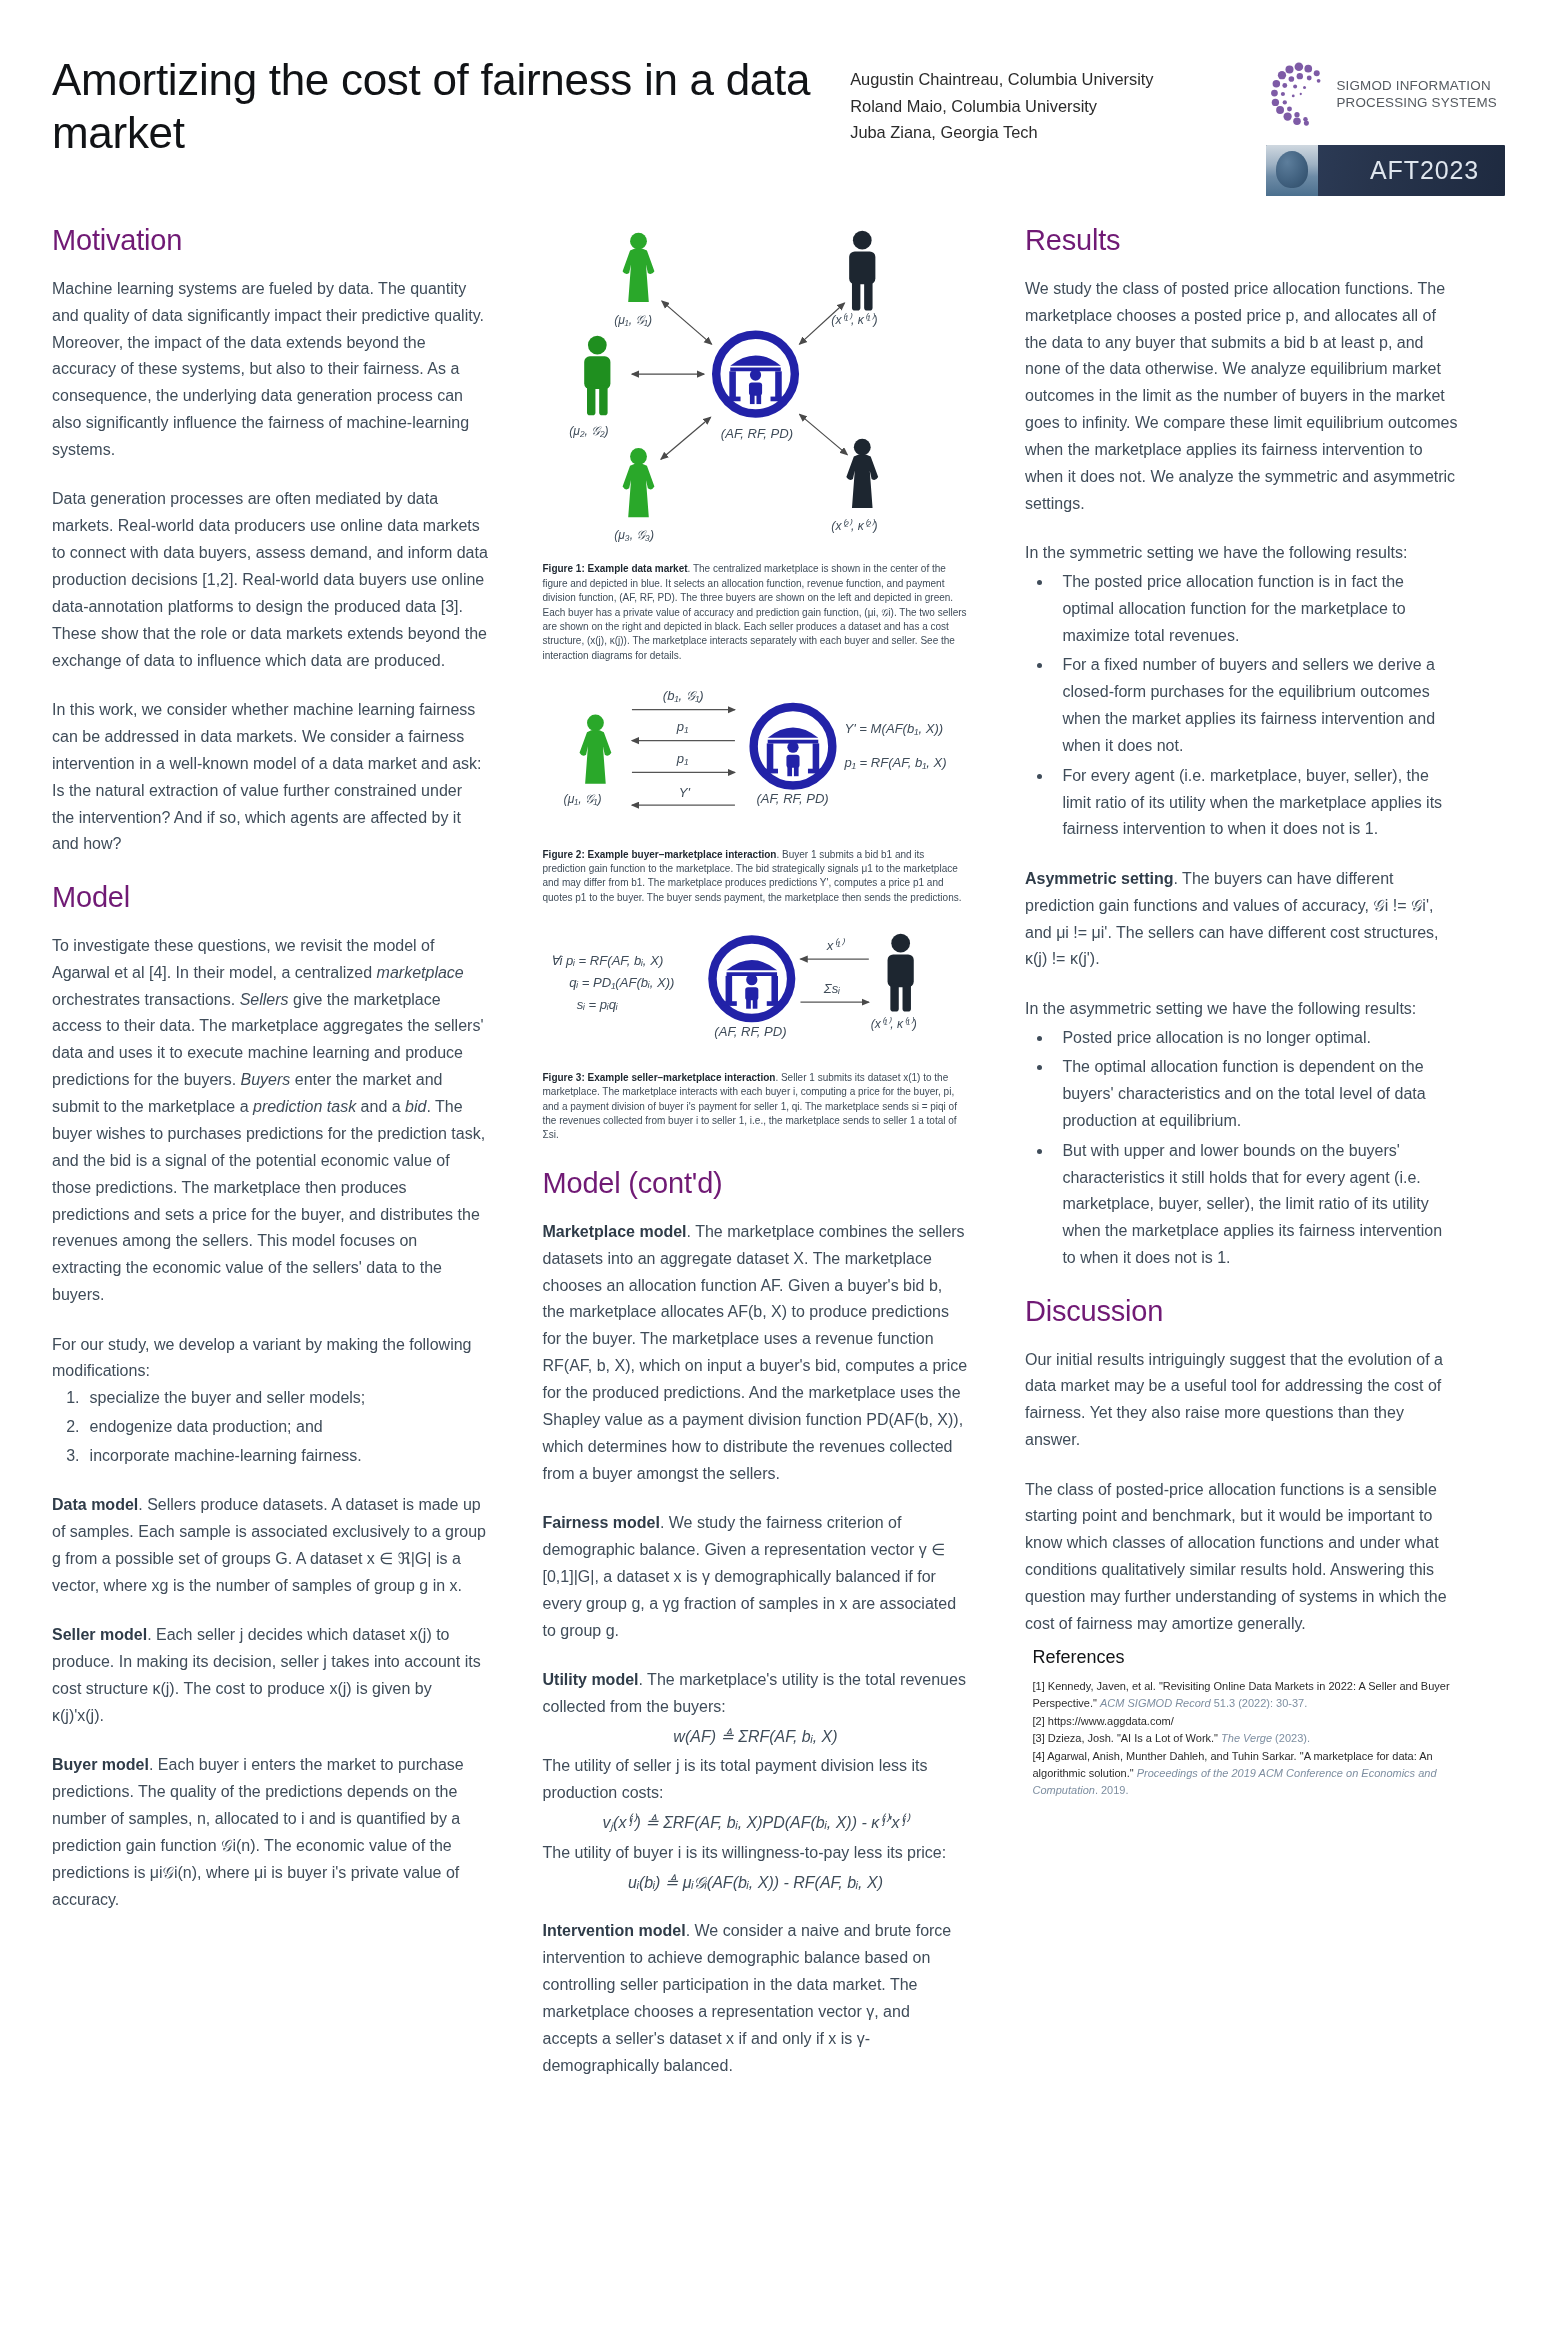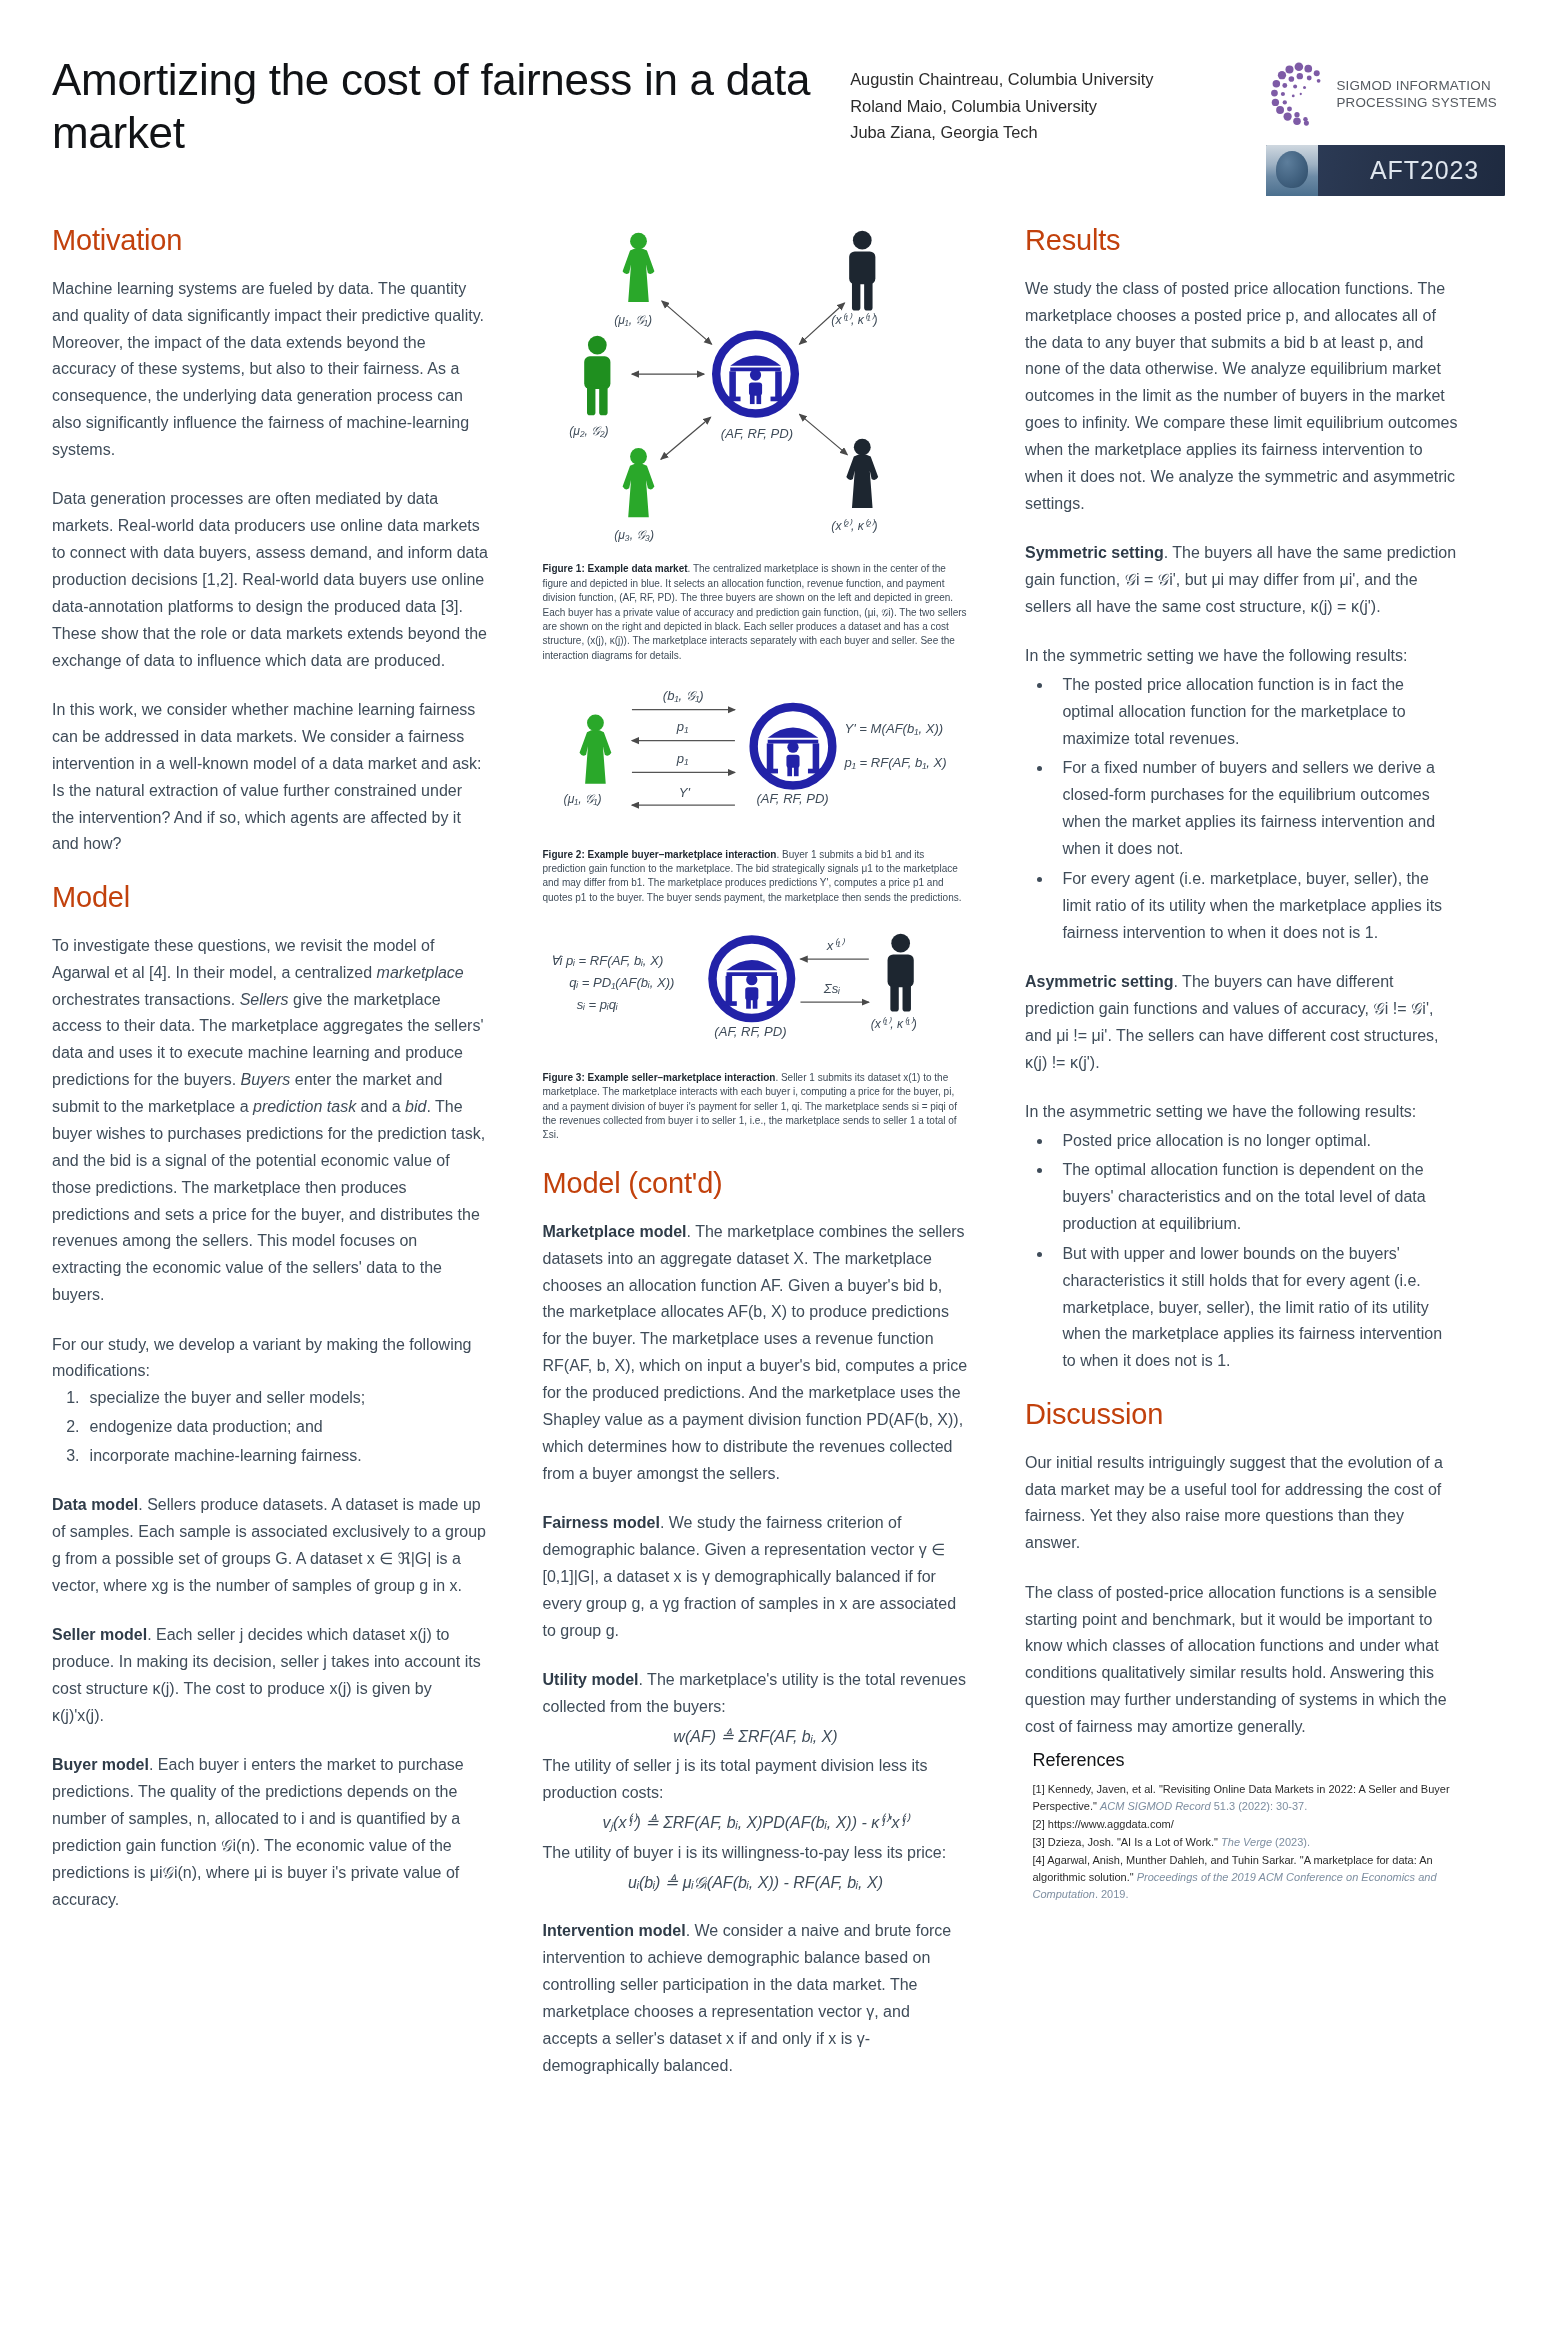--- a/index.html
+++ b/index.html
@@ -45,21 +45,21 @@
   .aft-label { color:#dfe6ee; font-size: 25px; letter-spacing: 0.9px; margin-left: 52px; }
 
   
   .columns { display:flex; padding: 28px 49px 0 52px; gap: 0; }
   .col { position:relative; }
   .col-left   { width: 468px; padding-right: 32px; }
   .col-mid    { width: 471px; padding: 0 22.5px; }
   .col-right  { width: 468px; padding-left: 34px; }
 
   h2.section {
-    font-size: 29px; font-weight: 400; color:#c2410c; margin: 0 0 19px 0;
+    font-size: 29px; font-weight: 400; color:#701a75; margin: 0 0 19px 0;
     letter-spacing: -0.2px;
   }
   h2.section.tight { margin-top: 7px; }
   p.body {
     font-size: 16px; line-height: 1.68; margin: 0 0 22.5px 0; color:#3f4c59;
     text-align: left;
   }
   p.body.no-gap { margin-bottom: 0; }
   .lead-term { font-weight: 700; color:#2f3c49; }
   i, em { font-style: italic; }
@@ -344,21 +344,20 @@
       <div class="formula">vⱼ(x⁽ʲ⁾) ≜ ΣRF(AF, bᵢ, X)PD(AF(bᵢ, X)) - κ⁽ʲ⁾'x⁽ʲ⁾</div>
       <p class="body no-gap">The utility of buyer i is its willingness-to-pay less its price:</p>
       <div class="formula" style="margin-bottom:22.5px">uᵢ(bᵢ) ≜ μᵢ𝒢ᵢ(AF(bᵢ, X)) - RF(AF, bᵢ, X)</div>
       <p class="body"><span class="lead-term">Intervention model</span><span>.  We consider a naive and brute force intervention to achieve demographic balance based on controlling seller participation in the data market. The marketplace chooses a representation vector γ, and accepts a seller's dataset x if and only if x is γ-demographically balanced.</span></p>
     </div>
 
     <div class="col col-right">
       <h2 class="section">Results</h2>
       <p class="body">We study the class of posted price allocation functions. The marketplace chooses a posted price p, and allocates all of the data to any buyer that submits a bid b at least p, and none of the data otherwise. We analyze equilibrium market outcomes in the limit as the number of buyers in the market goes to infinity. We compare these limit equilibrium outcomes when the marketplace applies its fairness intervention to when it does not. We analyze the symmetric and asymmetric settings.</p>
 
-      <p class="body"><span class="lead-term">Symmetric setting</span><span>. The buyers all have the same prediction gain function, 𝒢i = 𝒢i', but μi may differ from μi', and the sellers all have the same cost structure, κ(j) = κ(j').</span></p>
       <p class="body no-gap">In the symmetric setting we have the following results:</p>
       <ul class="bullets">
         <li>The posted price allocation function is in fact the optimal allocation function for the marketplace to maximize total revenues.</li>
         <li>For a fixed number of buyers and sellers we derive a closed-form purchases for the equilibrium outcomes when the market applies its fairness intervention and when it does not.</li>
         <li> For every agent (i.e. marketplace, buyer, seller), the limit ratio of its utility when the marketplace applies its fairness intervention to when it does not is 1.</li>
       </ul>
 
       <p class="body"><span class="lead-term">Asymmetric setting</span><span>.  The buyers can have different prediction gain functions and values of accuracy, 𝒢i != 𝒢i', and μi != μi'. The sellers can have different cost structures, κ(j) != κ(j').</span></p>
       <p class="body no-gap">In the asymmetric setting we have the following results:</p>
       <ul class="bullets">

